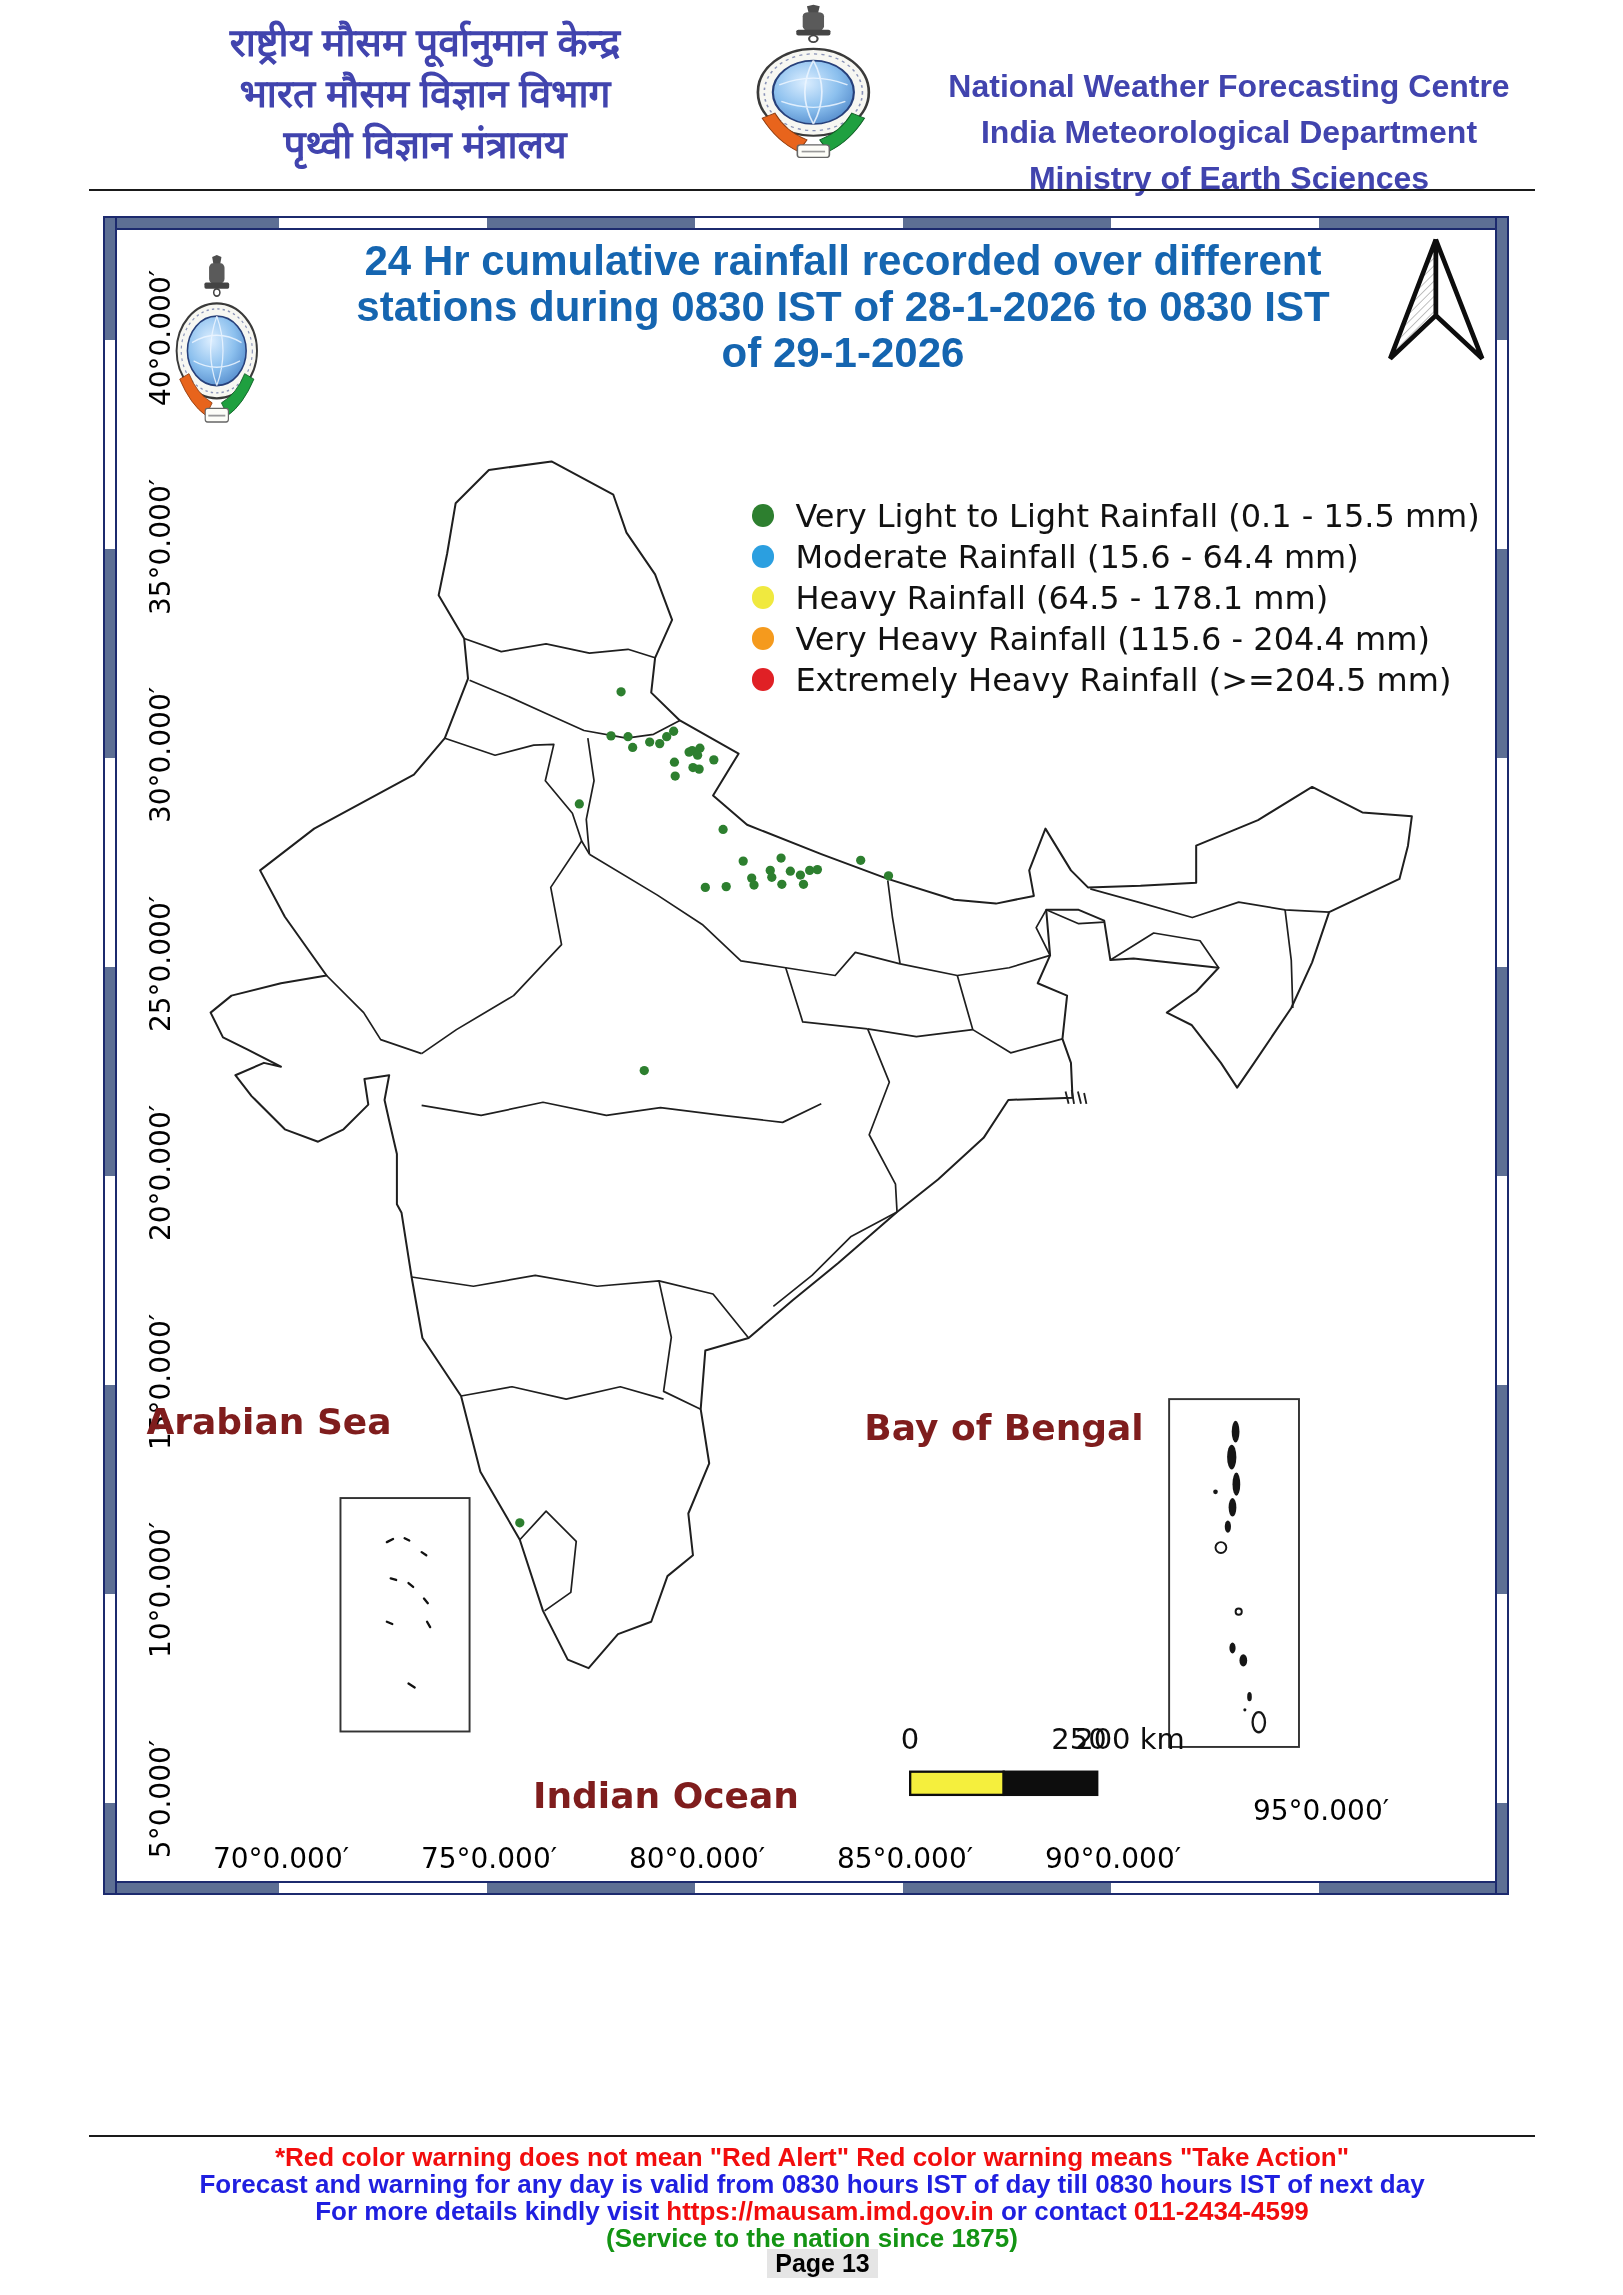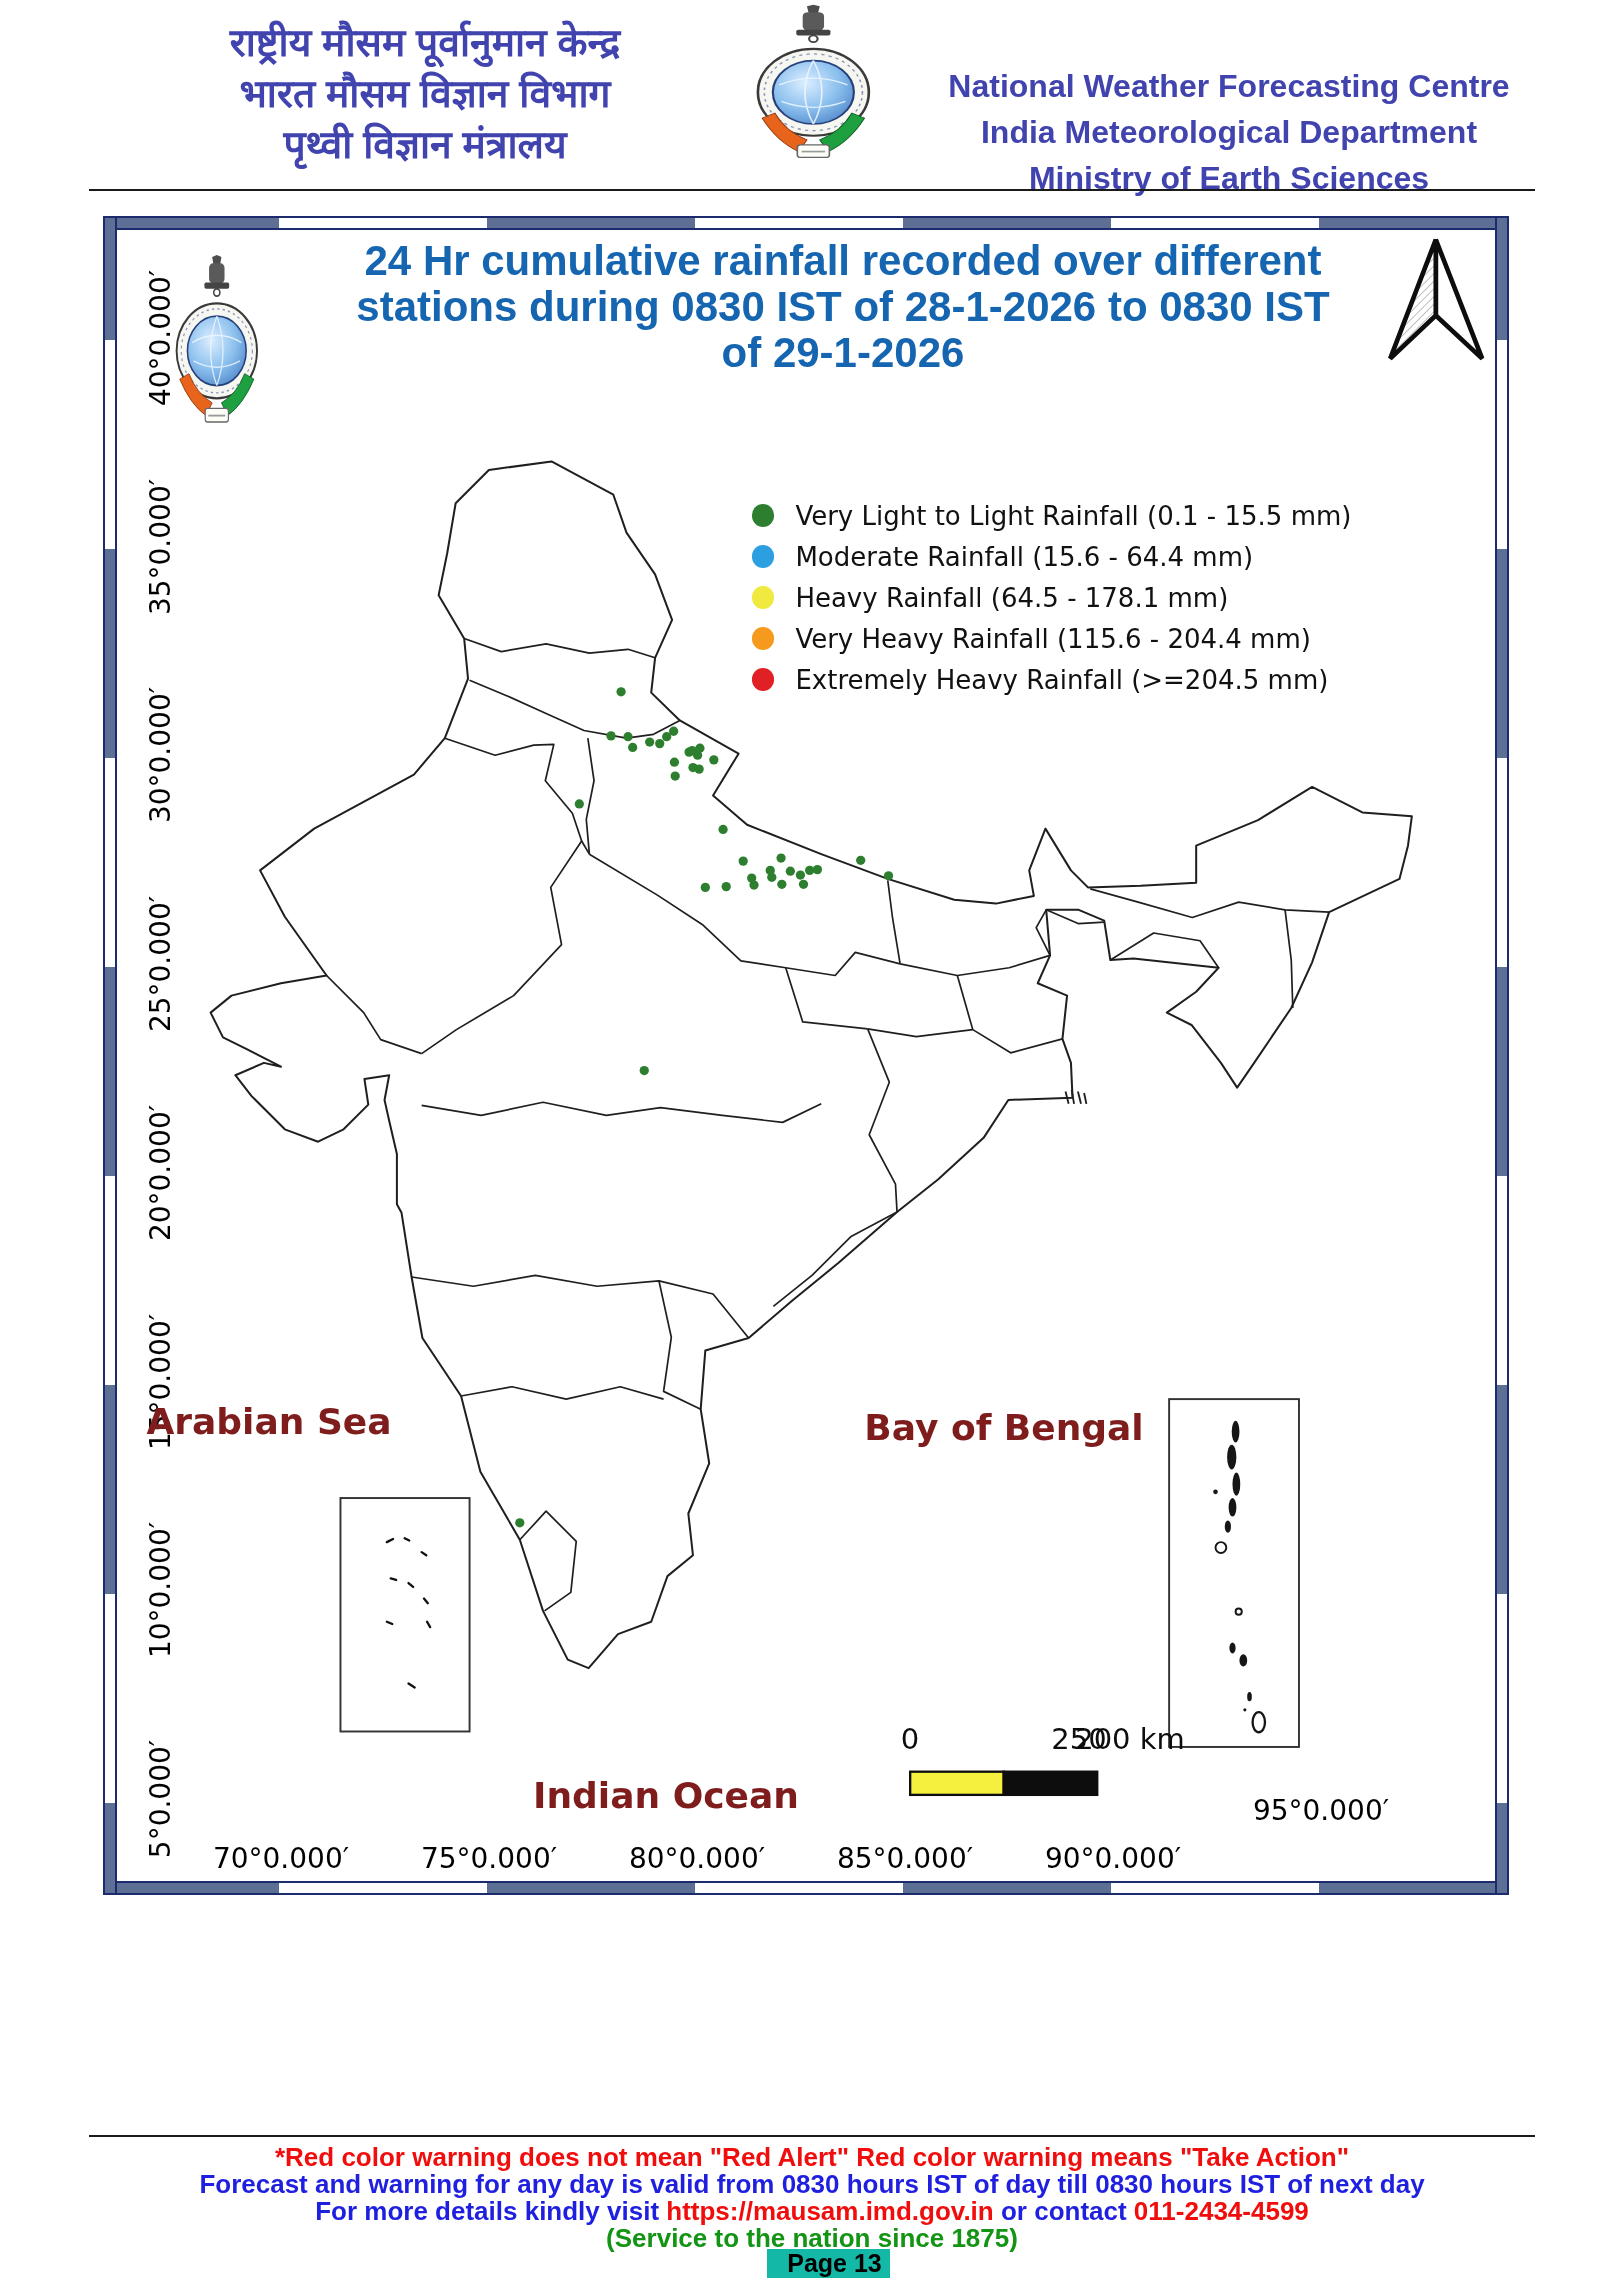--- a/index.html
+++ b/index.html
@@ -24,21 +24,21 @@
   .band-top{top:0;border-bottom:2.3px solid #1c2a6e;}
   .band-bottom{bottom:0;border-top:2.3px solid #1c2a6e;}
   .band-left{left:0;border-right:2.3px solid #1c2a6e;}
   .band-right{right:0;border-left:2.3px solid #1c2a6e;}
   
   .map-title{left:294px;top:238px;width:1098px;text-align:center;
     font-family:"Liberation Sans",sans-serif;font-weight:bold;font-size:42px;line-height:46px;color:#1565b0;}
   .legend{left:752px;top:495px;}
   .legend-row{display:flex;align-items:center;height:41px;}
   .legend-dot{width:22.4px;height:22.4px;border-radius:50%;flex:0 0 22.4px;margin-right:21px;}
-  .legend-label{font-size:26px;color:#111;white-space:nowrap;}
+  .legend-label{font-size:32px;color:#111;white-space:nowrap;}
   .tick{color:#000;font-size:28px;white-space:nowrap;transform:translate(-50%,-50%);}
   .tick-lat{transform:translate(-50%,-50%) rotate(-90deg);}
   .sea-label{transform:translate(-50%,-50%);font-weight:bold;font-size:36px;color:#7f1d1d;white-space:nowrap;}
   .sb-label{transform:translate(-50%,-50%);font-size:29px;color:#0d0d0d;white-space:nowrap;}
   
   .foot-rule{left:89px;top:2135px;width:1446px;height:2.3px;background:#1a1a1a;}
   .fline{left:0;width:1624px;text-align:center;font-family:"Liberation Sans",sans-serif;
     font-weight:bold;font-size:26px;line-height:28px;white-space:nowrap;}
   .page-badge{left:767px;top:2249px;width:111px;height:29px;line-height:29px;text-align:center;
     font-family:"Liberation Sans",sans-serif;font-weight:bold;font-size:25px;color:#000;}
@@ -281,15 +281,15 @@
   <div class="abs sb-label" style="left:1040px;top:1739px;margin-left:39px;">250</div>
   <div class="abs sb-label" style="left:1130px;top:1739px;">200 km</div>
 
   <div class="abs foot-rule"></div>
   <div class="abs fline" style="top: 2143px; color: rgb(242, 13, 13);" id="f1">*Red color warning does not mean "Red Alert" Red color warning means "Take Action"</div>
   <div class="abs fline" style="top: 2170px; color: rgb(31, 31, 224);" id="f2">Forecast and warning for any day is valid from 0830 hours IST of day till 0830 hours IST of next day</div>
   <div class="abs fline" style="top:2197px;" id="f3">
     <span id="f3a" style="color: rgb(31, 31, 224);">For more details kindly visit </span><span id="f3b" style="color: rgb(242, 13, 13);">https://mausam.imd.gov.in</span><span id="f3c" style="color: rgb(31, 31, 224);"> or contact </span><span id="f3d" style="color: rgb(242, 13, 13);">011-2434-4599</span>
   </div>
   <div class="abs fline" style="top: 2224px; color: rgb(20, 148, 20);" id="f4">(Service to the nation since 1875)</div>
-  <div class="abs page-badge" id="badge" style="background: #14b8a6; padding-left: 12px;">Page 13</div>
+  <div class="abs page-badge" id="badge" style="background: #e5e5e5;">Page 13</div>
 </div>
 
 
 </body></html>

